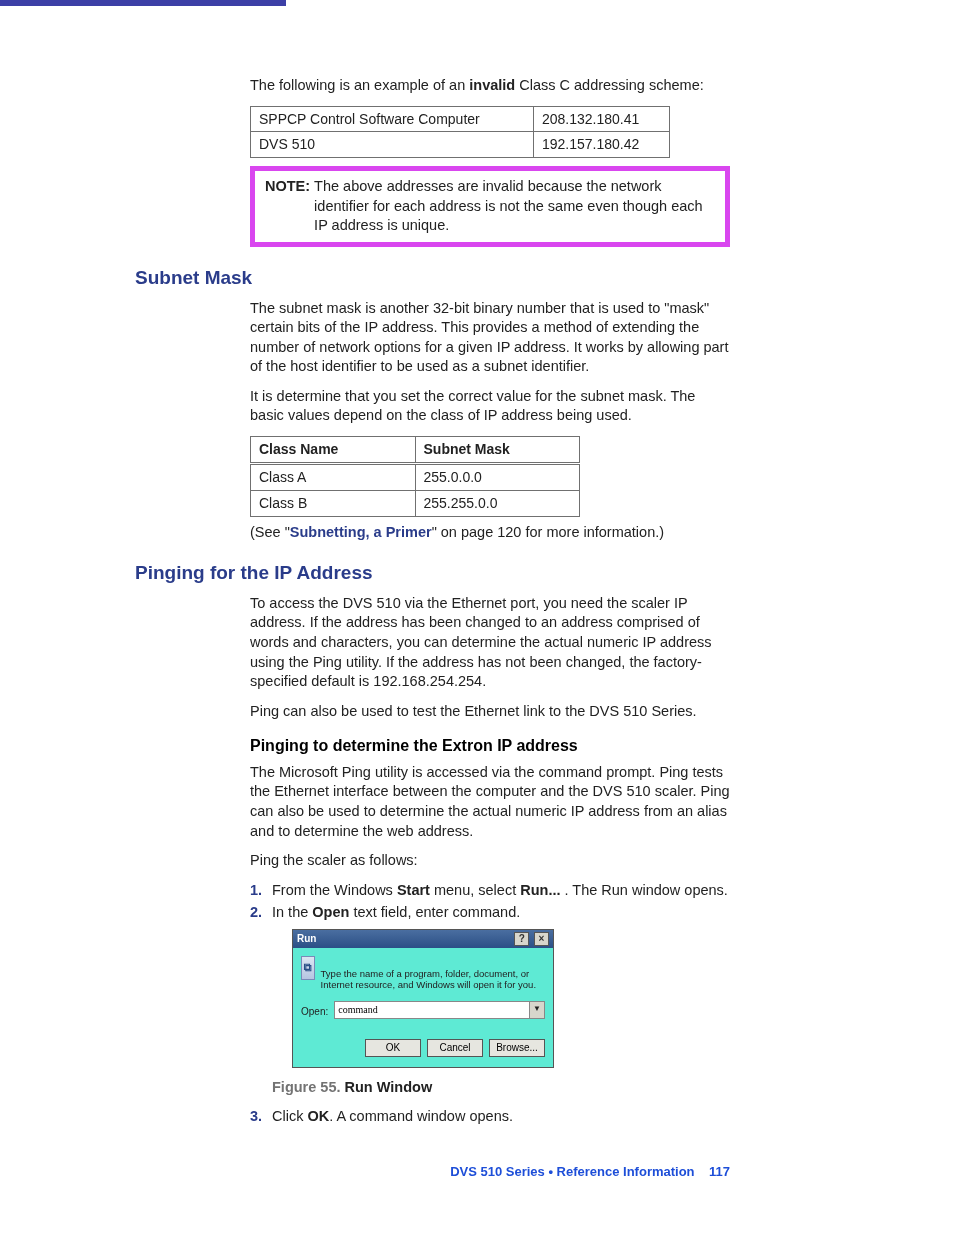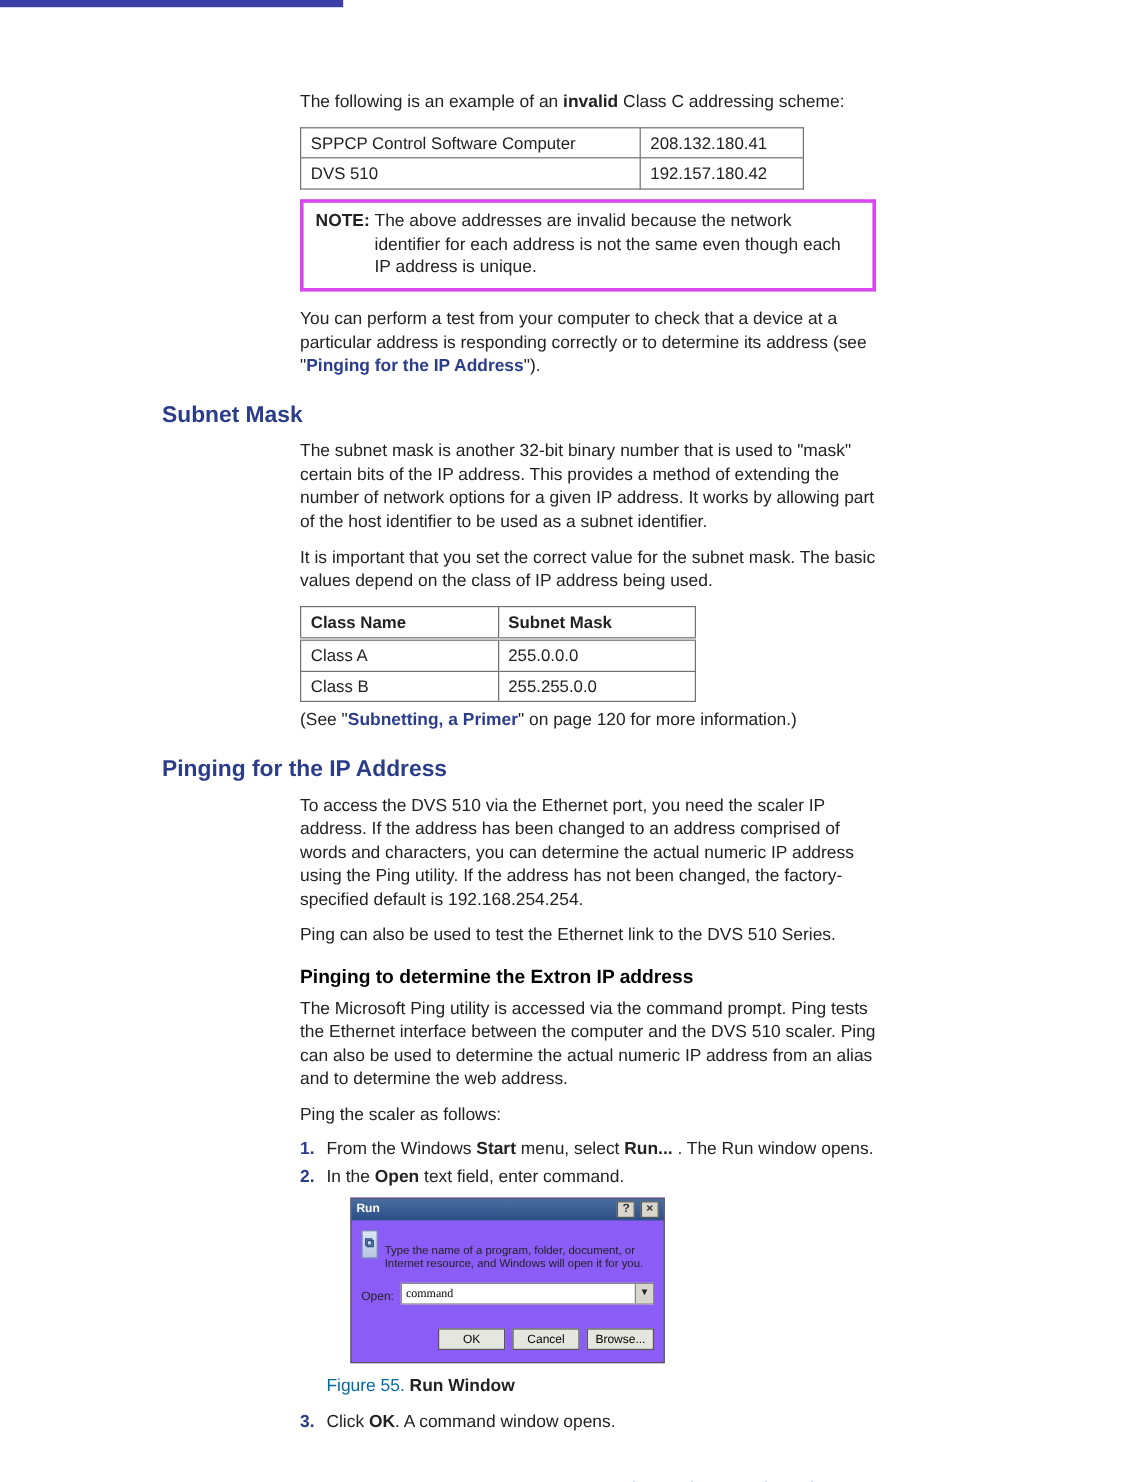--- a/index.html
+++ b/index.html
@@ -24,36 +24,36 @@
   }
   table.data th, table.data td {
     border: 1px solid #707070;
     padding: 3px 8px;
     text-align: left;
     font-weight: normal;
   }
   table.data th { font-weight: 700; }
   table.data .thick-bottom th { border-bottom: 3px double #707070; }
   .note-box {
-    border: 3px solid #d946ef;
+    border: 5px solid #d946ef;
     padding: 6px 10px 6px 10px;
     margin: 8px 0 14px 0;
   }
   .note-box table { border-collapse: collapse; }
   .note-box td { vertical-align: top; padding: 0 4px 0 0; }
   .link { color: #2a3c8a; font-weight: 700; }
   .mono { font-family: Liberation Sans, sans-serif; }
   ol.steps { list-style: none; padding-left: 0; margin: 4px 0; }
   ol.steps > li { margin: 3px 0; padding-left: 22px; position: relative; }
   ol.steps > li .num { position: absolute; left: 0; font-weight: 700; color: #2a3c8a; }
 
   
   .run-dlg {
     width: 260px;
-    background: #8b5cf6;
+    background: #5eead4;
     border: 1px solid #555;
     margin: 6px 0 10px 20px;
     font-family: Tahoma, sans-serif;
     font-size: 10px;
   }
   .run-title {
     background: linear-gradient(#4a6ea0,#2b4f86);
     color: #fff;
     padding: 2px 4px;
     display: flex;
@@ -90,21 +90,21 @@
   }
   .run-btns { display: flex; justify-content: flex-end; gap: 6px; }
   .run-btns button {
     width: 56px; height: 18px;
     background: #e6e6e0;
     border: 1px solid #555;
     font-size: 10px;
     padding: 0;
   }
   .fig-cap { margin: 4px 0 10px 0px; }
-  .fig-cap .fn { color: #0369a1; font-weight: 400; }
+  .fig-cap .fn { color: #737373; font-weight: 700; }
   .footer { text-align: right; margin-top: 36px; font-size: 13px;}
   .footer .ft { color: #1d4ed8; font-weight: 700; }
 </style>
 </head>
 <body>
 
 <div class="top-bar"></div>
 
 <div class="page">
 
@@ -130,29 +130,26 @@
       <table>
           <tbody>
             <tr>
         <td><b>NOTE:</b></td>
         <td>The above addresses are invalid because the network identifier for each address is not the same even though each IP address is unique.</td>
       </tr>
           </tbody>
         </table>
     </div>
 
-    <p>
-      <span>You can perform a test from your computer to check that a device at a particular address is responding correctly or to determine its address (see "</span><span class="link">Pinging for the IP Address</span><span>").</span>
-    </p>
   </div>
 
   <div class="h2">Subnet Mask</div>
   <div class="indent">
     <p>The subnet mask is another 32-bit binary number that is used to "mask" certain bits of the IP address. This provides a method of extending the number of network options for a given IP address. It works by allowing part of the host identifier to be used as a subnet identifier.</p>
-    <p>It is important that you set the correct value for the subnet mask. The basic values depend on the class of IP address being used.</p>
+    <p>It is determine that you set the correct value for the subnet mask. The basic values depend on the class of IP address being used.</p>
 
     <table class="data" style="width:330px;">
       <tbody>
           <tr class="thick-bottom">
         <th style="width:50%;">Class Name</th>
         <th>Subnet Mask</th>
       </tr>
       <tr>
             <td>Class A</td>
             <td>255.0.0.0</td>

